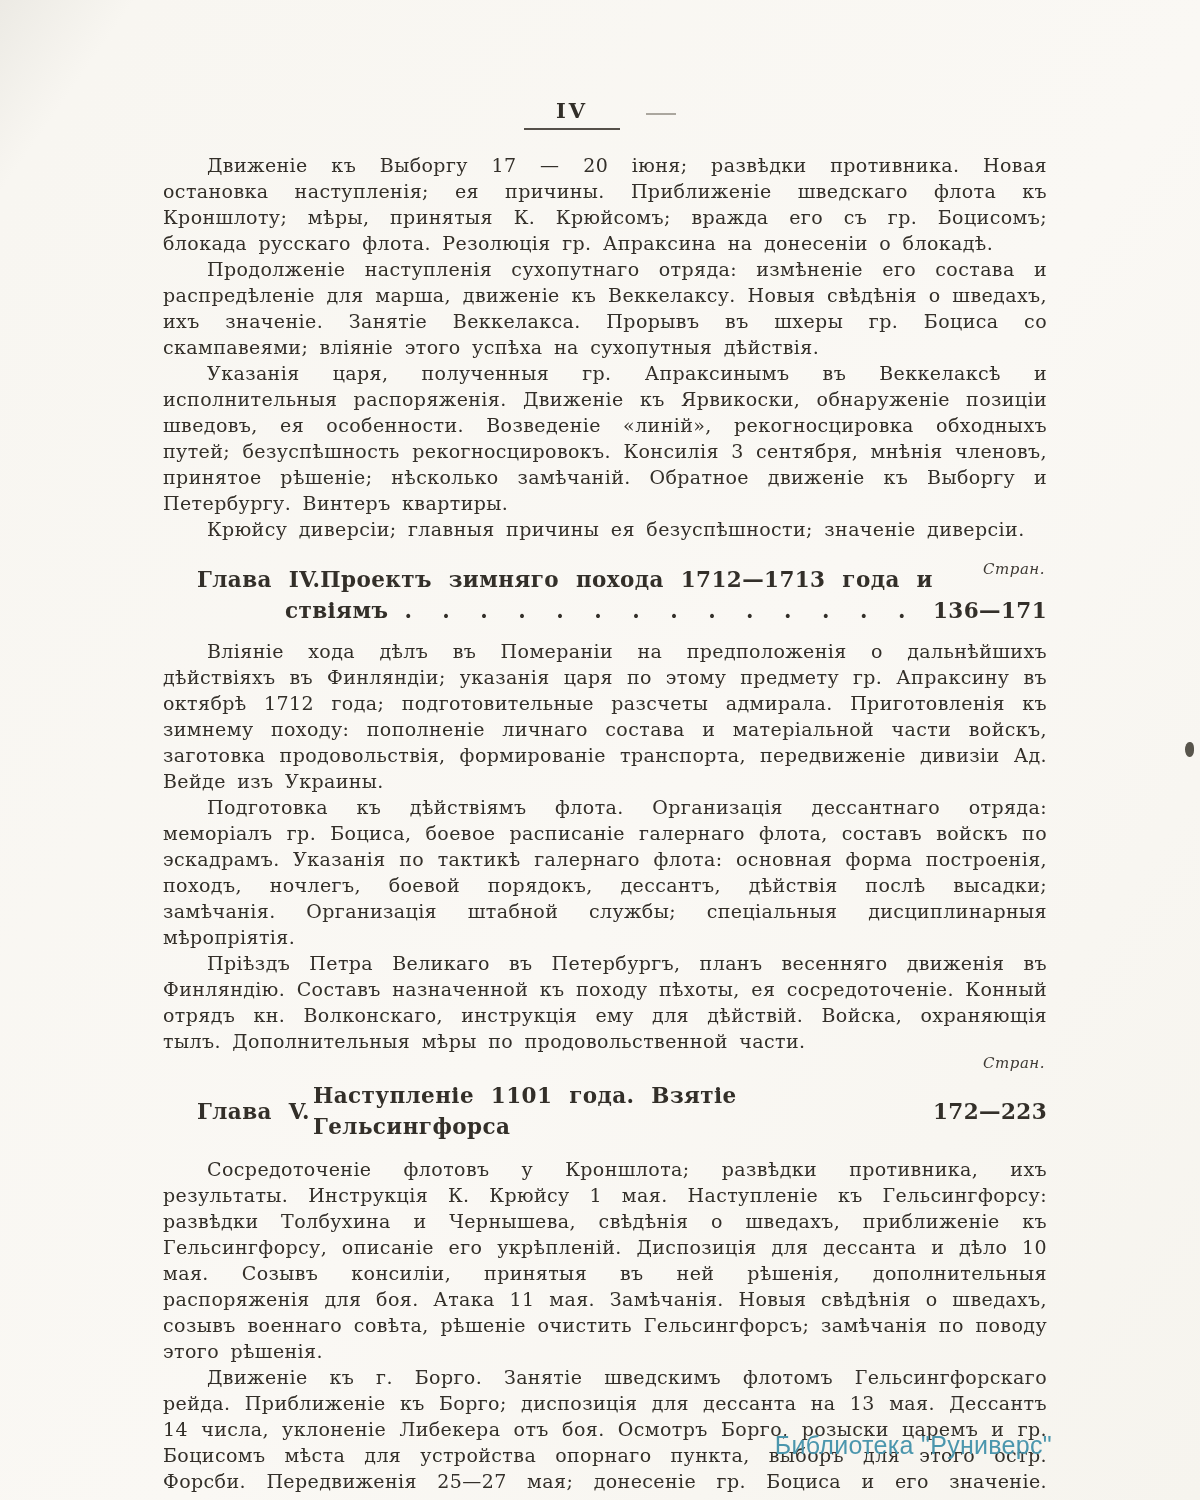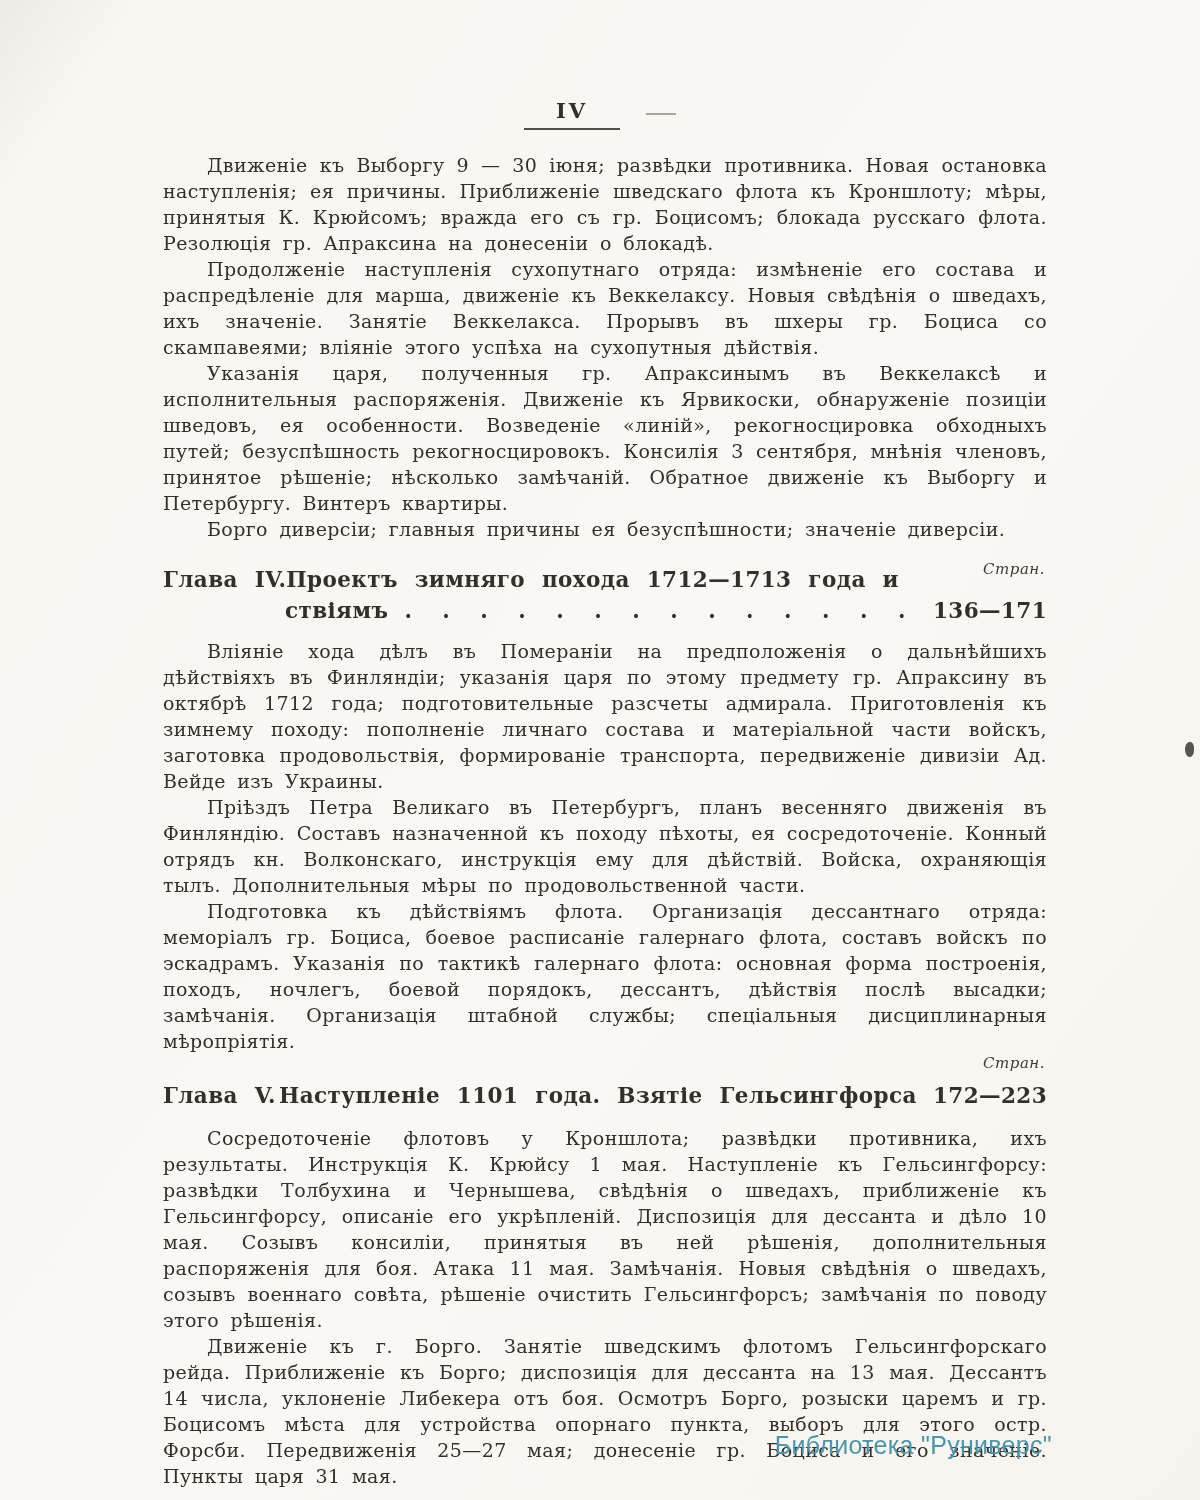--- a/index.html
+++ b/index.html
@@ -74,20 +74,21 @@
   .ch-line {
     font-size: 21.5px;
     font-weight: bold;
     line-height: 31px;
     word-spacing: 9px;
     letter-spacing: 0.4px;
   }
   .ch-label {
     display: inline-block;
     min-width: 118px;
+    margin-left: 34px;
   }
   .ch-line2, .ch-line3 { padding-left: 122px; }
   .ch-line3 { display: flex; align-items: flex-end; }
   .leader {
     flex: 1 1 auto;
     margin: 0 16px;
     letter-spacing: 7px;
     white-space: nowrap;
     overflow: hidden;
   }
@@ -118,40 +119,40 @@
 <body>
 
 <div class="page">
 
   <header class="page-header">
     <span class="page-number">IV</span><span class="header-dash"></span>
   </header>
 
   <main class="text-block">
 
-    <p class="para">Движеніе къ Выборгу 9 — 30 іюня; развѣдки противника. Новая остановка наступленія; ея причины. Приближеніе шведскаго флота къ Кроншлоту; мѣры, принятыя К. Крюйсомъ; вражда его съ гр. Боцисомъ; блокада русскаго флота. Резолюція гр. Апраксина на донесеніи о блокадѣ.</p>
+    <p class="para">Движеніе къ Выборгу 17 — 20 іюня; развѣдки противника. Новая остановка наступленія; ея причины. Приближеніе шведскаго флота къ Кроншлоту; мѣры, принятыя К. Крюйсомъ; вражда его съ гр. Боцисомъ; блокада русскаго флота. Резолюція гр. Апраксина на донесеніи о блокадѣ.</p>
     <p class="para">Продолженіе наступленія сухопутнаго отряда: измѣненіе его состава и распредѣленіе для марша, движеніе къ Веккелаксу. Новыя свѣдѣнія о шведахъ, ихъ значеніе. Занятіе Веккелакса. Прорывъ въ шхеры гр. Боциса со скампавеями; вліяніе этого успѣха на сухопутныя дѣйствія.</p>
     <p class="para">Указанія царя, полученныя гр. Апраксинымъ въ Веккелаксѣ и исполнительныя распоряженія. Движеніе къ Ярвикоски, обнаруженіе позиціи шведовъ, ея особенности. Возведеніе «линій», рекогносцировка обходныхъ путей; безуспѣшность рекогносцировокъ. Консилія 3 сентября, мнѣнія членовъ, принятое рѣшеніе; нѣсколько замѣчаній. Обратное движеніе къ Выборгу и Петербургу. Винтеръ квартиры.</p>
-    <p class="para">Борго диверсіи; главныя причины ея безуспѣшности; значеніе диверсіи.</p>
+    <p class="para">Крюйсу диверсіи; главныя причины ея безуспѣшности; значеніе диверсіи.</p>
 
     <section class="chapter">
       <span class="stran stran-ch4">Стран.</span>
       <div class="ch-line ch-line1">
         <span class="ch-label">Глава IV.</span><span>Проектъ зимняго похода 1712—1713 года и</span>
       </div>
       <div class="ch-line ch-line3">
         <span>ствіямъ</span>
         <span class="leader">. . . . . . .   . .   .   . . . .</span>
         <span class="pages">136—171</span>
       </div>
     </section>
 
     <p class="para">Вліяніе хода дѣлъ въ Помераніи на предположенія о дальнѣйшихъ дѣйствіяхъ въ Финляндіи; указанія царя по этому предмету гр. Апраксину въ октябрѣ 1712 года; подготовительные разсчеты адмирала. Приготовленія къ зимнему походу: пополненіе личнаго состава и матеріальной части войскъ, заготовка продовольствія, формированіе транспорта, передвиженіе дивизіи Ад. Вейде изъ Украины.</p>
+    <p class="para">Подготовка къ дѣйствіямъ флота. Организація дессантнаго отряда: меморіалъ гр. Боциса, боевое расписаніе галернаго флота, составъ войскъ по эскадрамъ. Указанія по тактикѣ галернаго флота: основная форма построенія, походъ, ночлегъ, боевой порядокъ, дессантъ, дѣйствія послѣ высадки; замѣчанія. Организація штабной службы; спеціальныя дисциплинарныя мѣропріятія.</p>
     <p class="para">Пріѣздъ Петра Великаго въ Петербургъ, планъ весенняго движенія въ Финляндію. Составъ назначенной къ походу пѣхоты, ея сосредоточеніе. Конный отрядъ кн. Волконскаго, инструкція ему для дѣйствій. Войска, охраняющія тылъ. Дополнительныя мѣры по продовольственной части.</p>
-    <p class="para">Подготовка къ дѣйствіямъ флота. Организація дессантнаго отряда: меморіалъ гр. Боциса, боевое расписаніе галернаго флота, составъ войскъ по эскадрамъ. Указанія по тактикѣ галернаго флота: основная форма построенія, походъ, ночлегъ, боевой порядокъ, дессантъ, дѣйствія послѣ высадки; замѣчанія. Организація штабной службы; спеціальныя дисциплинарныя мѣропріятія.</p>
 
     <section class="chapter chapter5">
       <span class="stran stran-ch5">Стран.</span>
       <div class="ch-line ch5-line">
         <span class="ch-label ch5-label">Глава V.</span>
         <span>Наступленіе 1101 года. Взятіе Гельсингфорса</span>
         <span class="pages">172—223</span>
       </div>
     </section>
 

